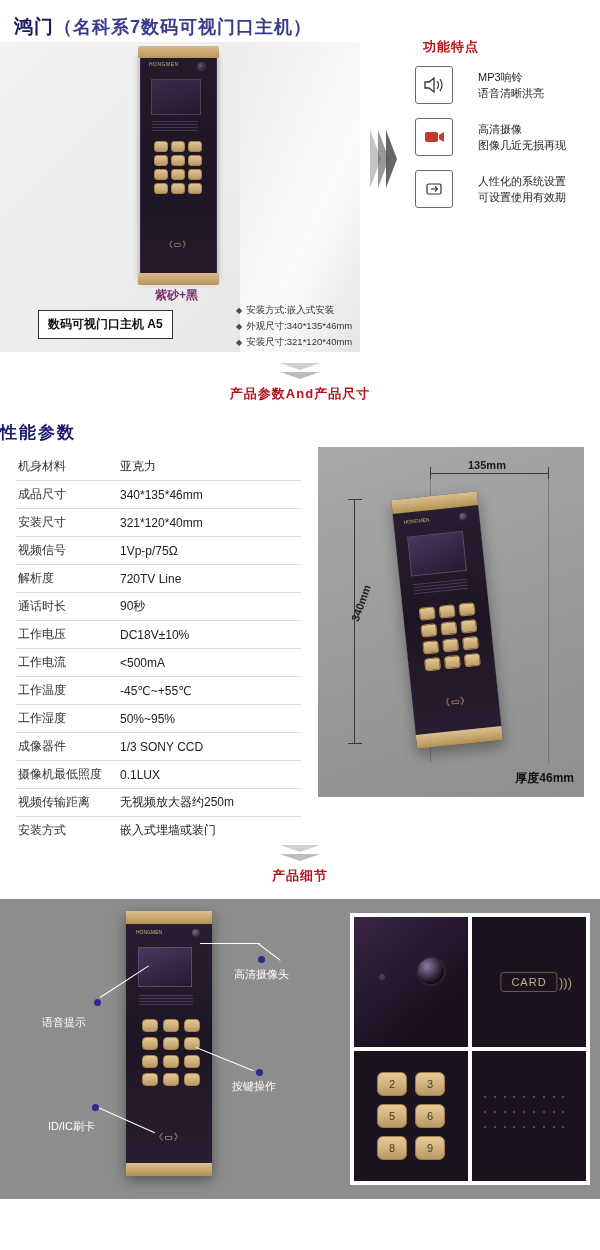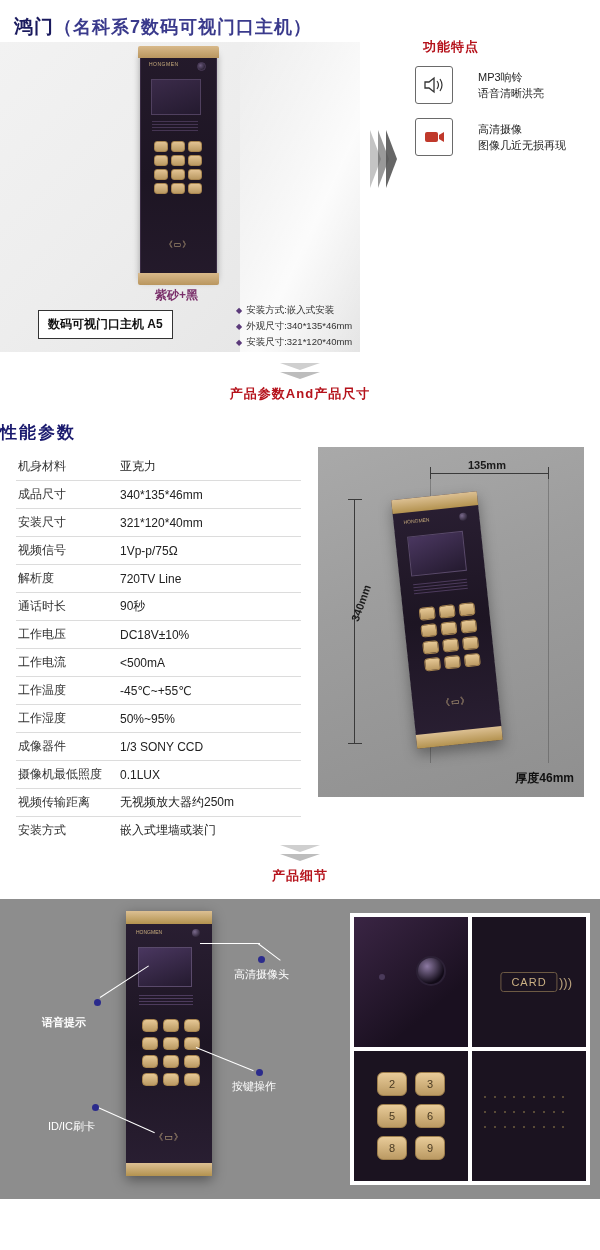--- a/index.html
+++ b/index.html
@@ -297,20 +297,33 @@
               <polygon points="16,6 21,3 21,13 16,10" fill="#c0392b"></polygon>
             </svg>
         </div>
         <div class="txt">
           <div>高清摄像</div>
           <div>图像几近无损再现</div>
         </div>
       </div>
 
 
+      <div class="feat">
+        <div class="box">
+          <svg width="22" height="18" viewBox="0 0 22 18">
+              <rect x="4" y="4" width="14" height="10" rx="1.5" fill="none" stroke="#333" stroke-width="1.2"></rect>
+              <path d="M8 9 H14" stroke="#333" stroke-width="1.1"></path>
+              <path d="M12 6.5 L14.5 9 L12 11.5" fill="none" stroke="#333" stroke-width="1.1"></path>
+            </svg>
+        </div>
+        <div class="txt">
+          <div>人性化的系统设置</div>
+          <div>可设置使用有效期</div>
+        </div>
+      </div>
     </div>
   </section>
 
   <section class="divider">
     <div class="chev">
         <i></i>
         <i></i>
       </div>
     <div class="cap">产品参数And产品尺寸</div>
   </section>
@@ -464,21 +477,21 @@
         <div class="card">《▭》</div>
       </div>
 
       <div class="lead" style="left:200px;top:44px;width:60px;"></div>
       <div class="lead" style="left:258px;top:44px;width:28px;transform:rotate(37deg);"></div>
       <div class="dot" style="left:258px;top:57px;"></div>
       <div class="callout" style="left:234px;top:68px;">高清摄像头</div>
 
       <div class="lead" style="left:100px;top:98px;width:58px;transform:rotate(-33deg);"></div>
       <div class="dot" style="left:94px;top:100px;"></div>
-      <div class="callout" style="left:42px;top:116px;font-weight:bold;">语音提示</div>
+      <div class="callout" style="left:42px;top:116px;">语音提示</div>
 
       <div class="lead" style="left:196px;top:148px;width:62px;transform:rotate(22deg);"></div>
       <div class="dot" style="left:256px;top:170px;"></div>
       <div class="callout" style="left:232px;top:180px;">按键操作</div>
 
       <div class="lead" style="left:98px;top:208px;width:62px;transform:rotate(24deg);"></div>
       <div class="dot" style="left:92px;top:205px;"></div>
       <div class="callout" style="left:48px;top:220px;">ID/IC刷卡</div>
     </div>
 

